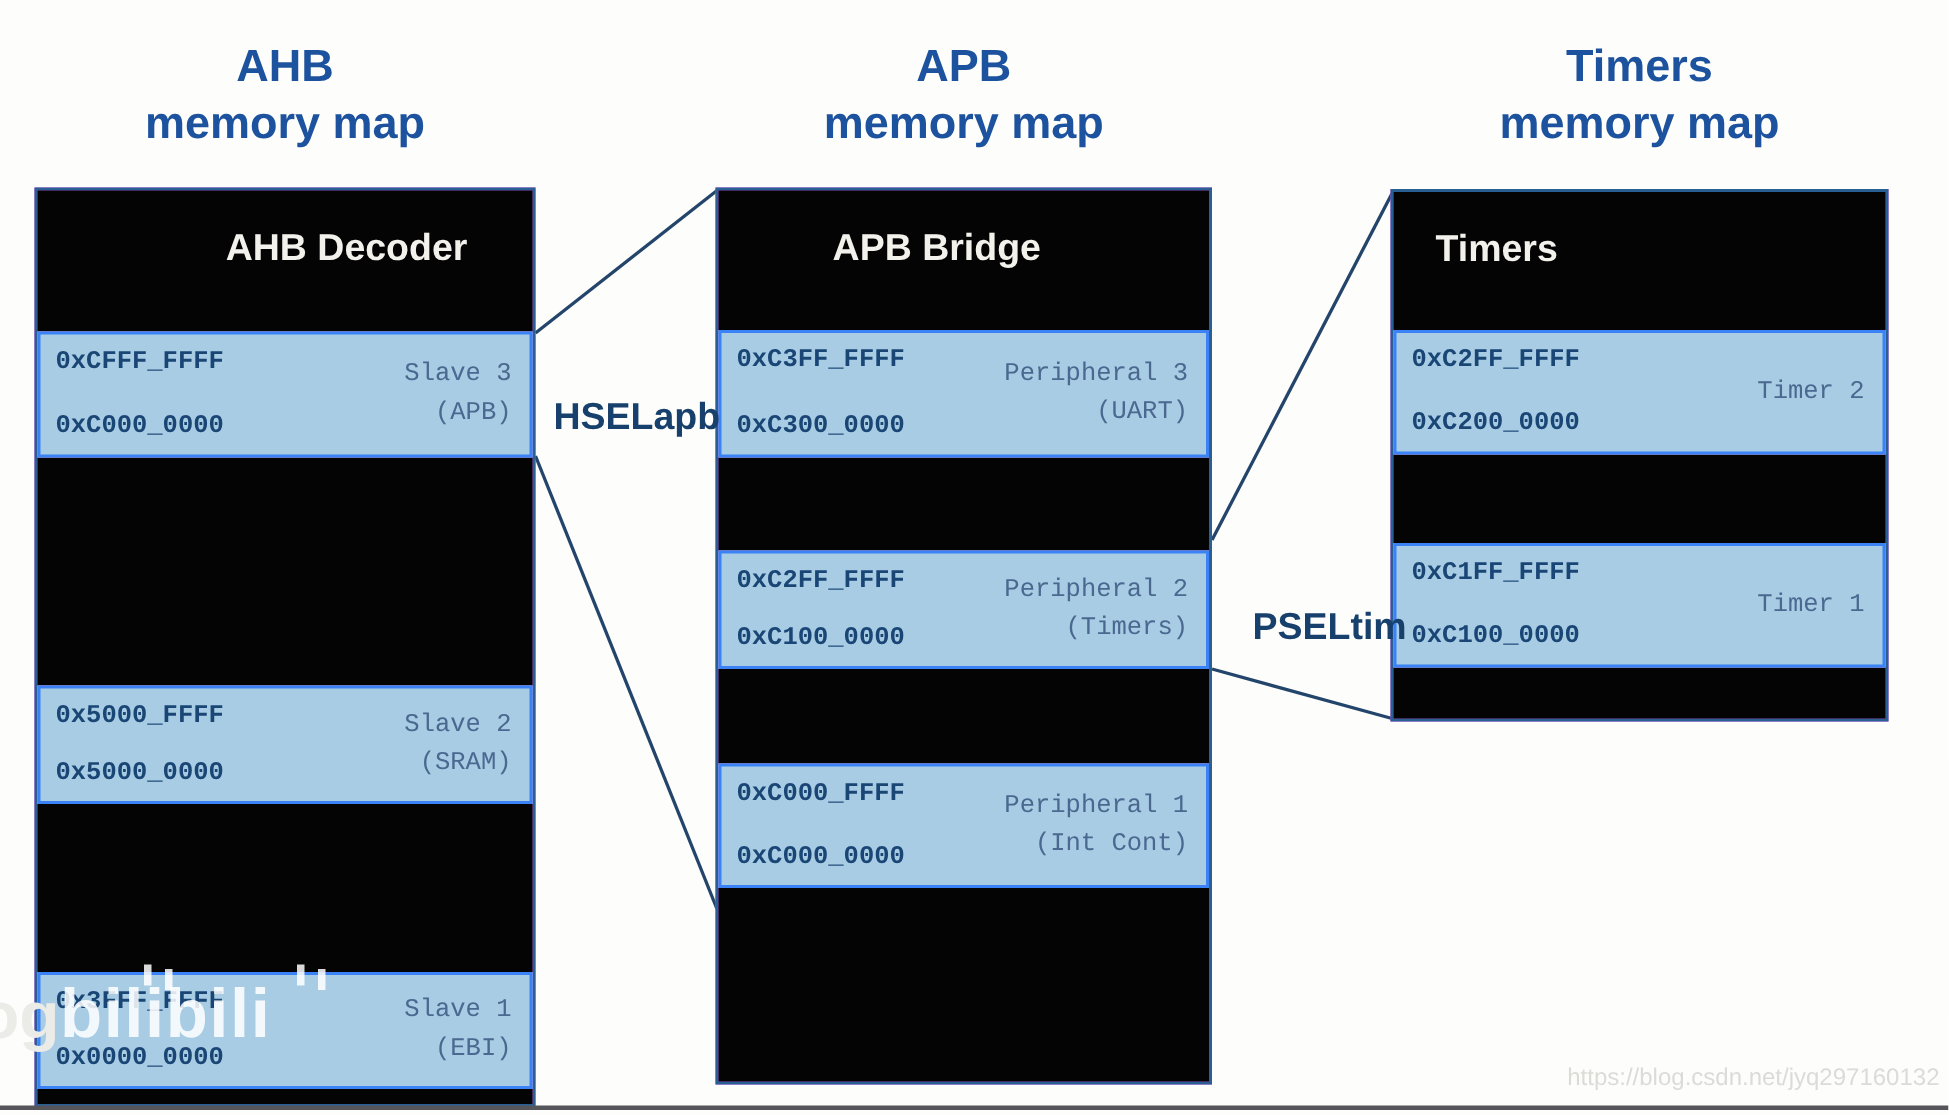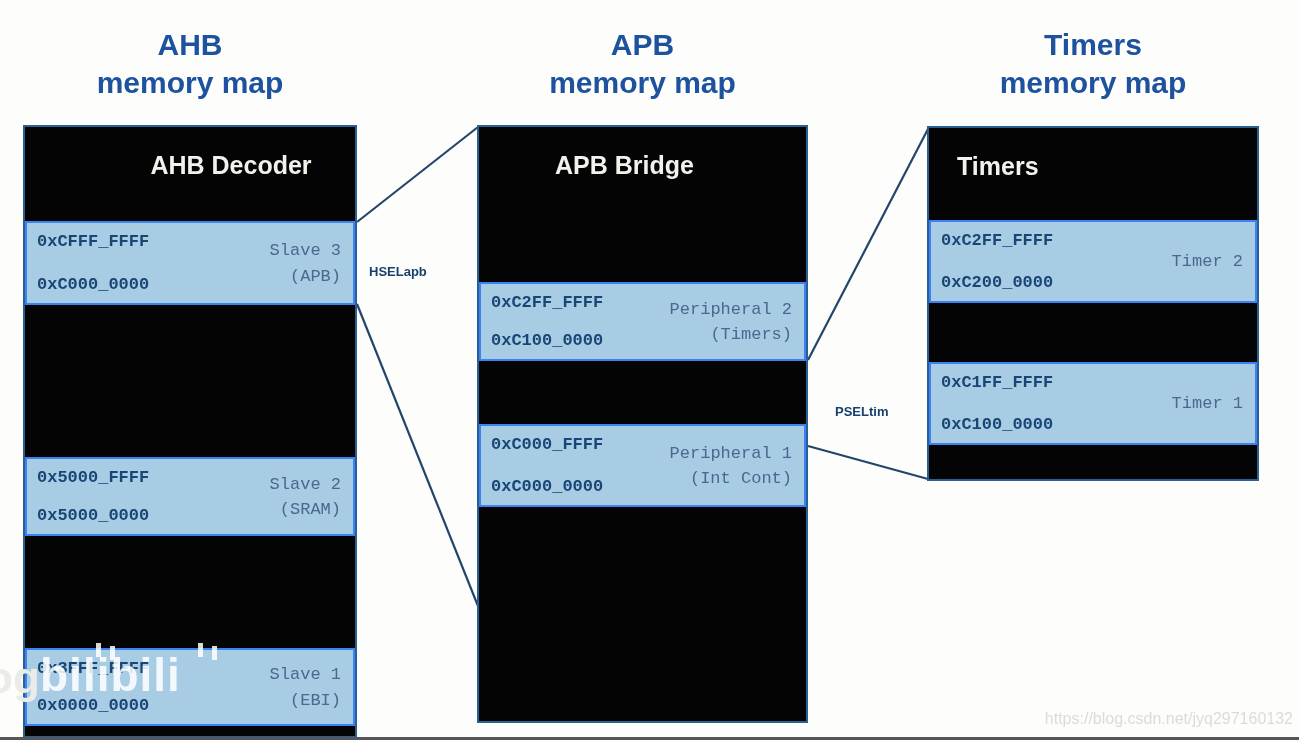--- a/index.html
+++ b/index.html
@@ -38,21 +38,21 @@
     font-size:17px;color:#1a4676;white-space:nowrap;
   }
   .addr-top{top:9px;}
   .addr-bottom{bottom:9px;}
   .seg-label{
     position:absolute;right:12px;top:50%;transform:translateY(-50%);
     text-align:right;font-family:"Liberation Mono",monospace;
     font-size:17px;line-height:1.5;color:#4a6890;white-space:nowrap;
   }
   .signal{
-    position:absolute;font-weight:bold;font-size:13px;color:#17406d;
+    position:absolute;font-weight:bold;font-size:25px;color:#17406d;
     white-space:nowrap;
   }
   .lines{position:absolute;left:0;top:0;pointer-events:none;}
   .wm-bili{
     position:absolute;left:40px;top:648px;
     font-weight:800;font-size:46px;letter-spacing:1px;
     color:rgba(255,255,255,0.85);
   }
   .wm-bili::before{
     content:"";position:absolute;top:-5px;left:56px;width:5px;height:14px;
@@ -128,20 +128,28 @@
         <div>(EBI)</div>
       </div>
     </div>
     <div class="row-fill"></div>
   </div>
 
   <div class="memcol" style="left:477px;top:125px;width:331px;height:598px;">
     <div class="row-black" style="flex-basis:93px;">
       <div class="col-header hdr-center hdr-apb">APB Bridge</div>
     </div>
+    <div class="row-blue" style="flex-basis:85px;">
+      <div class="addr addr-top">0xC3FF_FFFF</div>
+      <div class="addr addr-bottom">0xC300_0000</div>
+      <div class="seg-label">
+        <div>Peripheral 3</div>
+        <div>(UART)</div>
+      </div>
+    </div>
     <div class="row-black" style="flex-basis:62px;"></div>
     <div class="row-blue" style="flex-basis:79px;">
       <div class="addr addr-top">0xC2FF_FFFF</div>
       <div class="addr addr-bottom">0xC100_0000</div>
       <div class="seg-label">
         <div>Peripheral 2</div>
         <div>(Timers)</div>
       </div>
     </div>
     <div class="row-black" style="flex-basis:63px;"></div>

